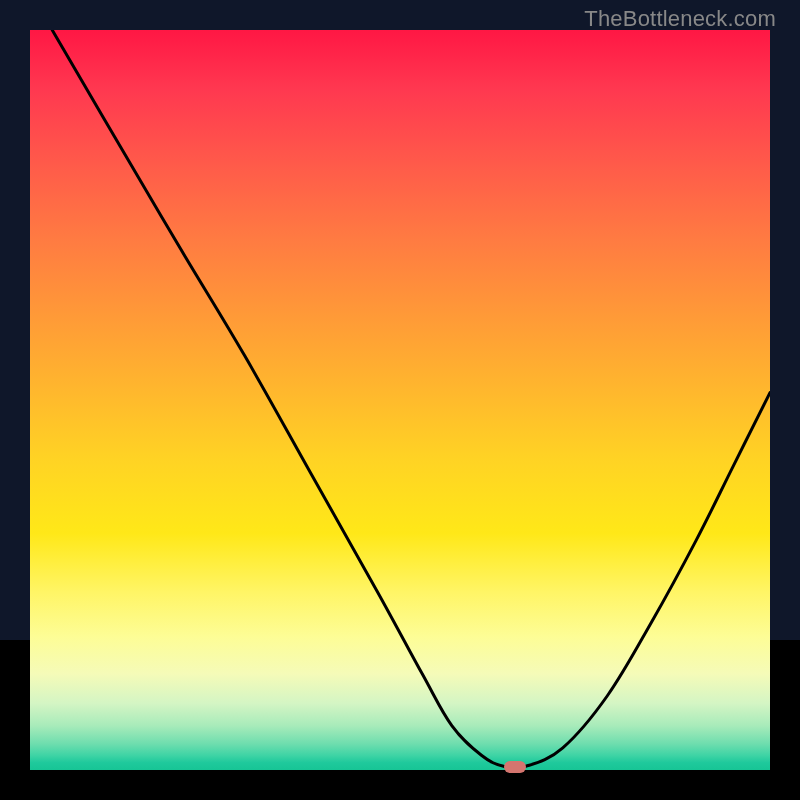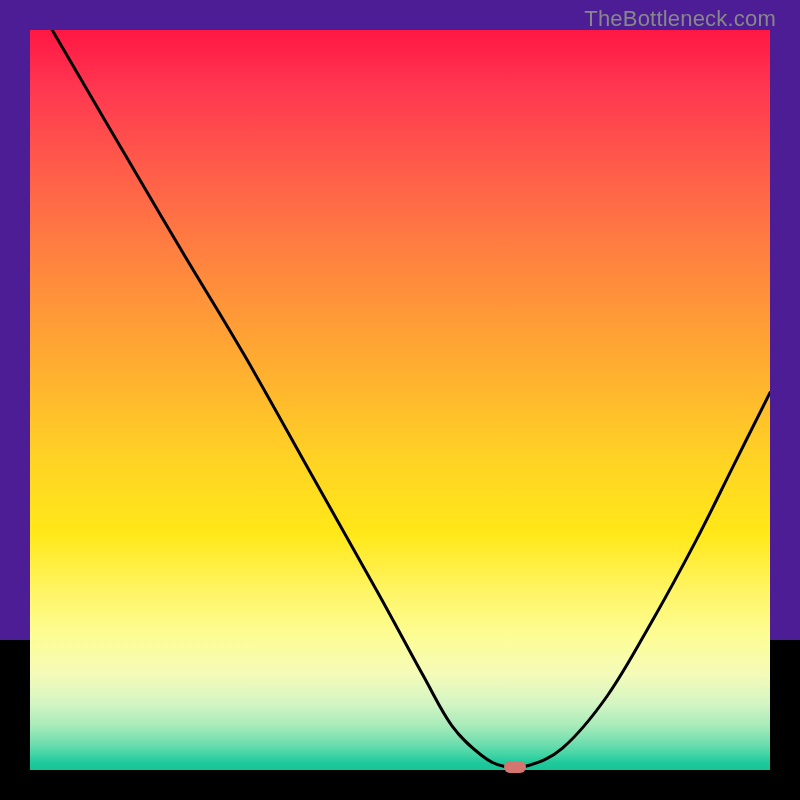--- a/index.html
+++ b/index.html
@@ -7,21 +7,21 @@
     padding: 0;
     width: 800px;
     height: 800px;
     background: #000;
     overflow: hidden;
   }
   .chart-container {
     position: relative;
     width: 800px;
     height: 640px;
-    background: #4c1d95;
+    background: #0f172a;
   }
   .plot-area {
     position: absolute;
     left: 30px;
     top: 30px;
     width: 740px;
     height: 740px;
     background: linear-gradient(to bottom,
       #ff1744 0%,
       #ff3850 8%,

